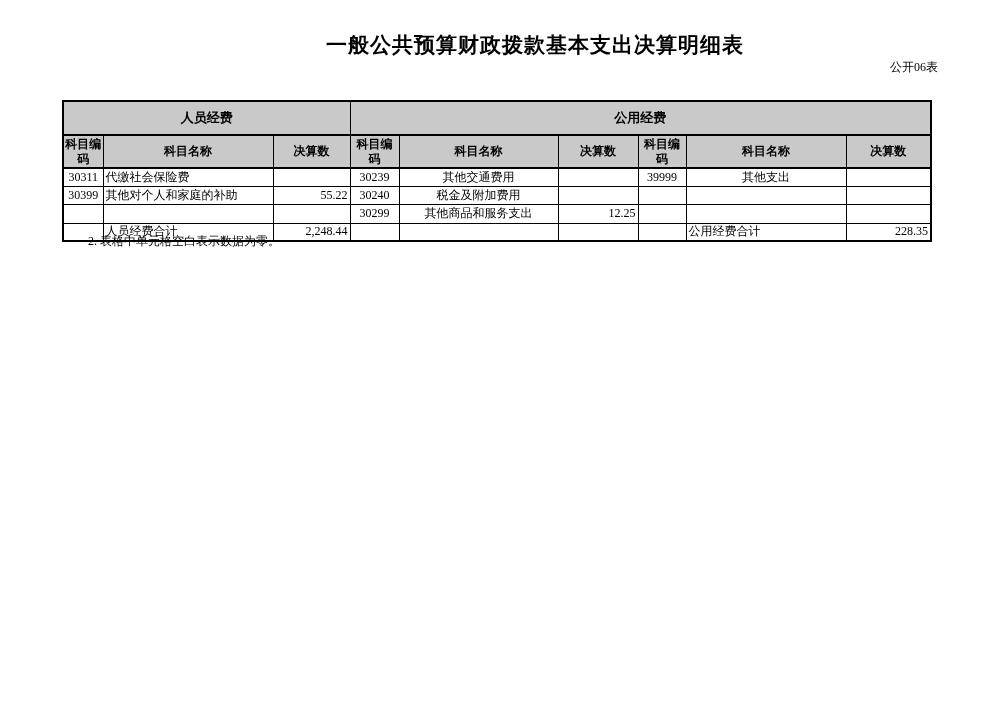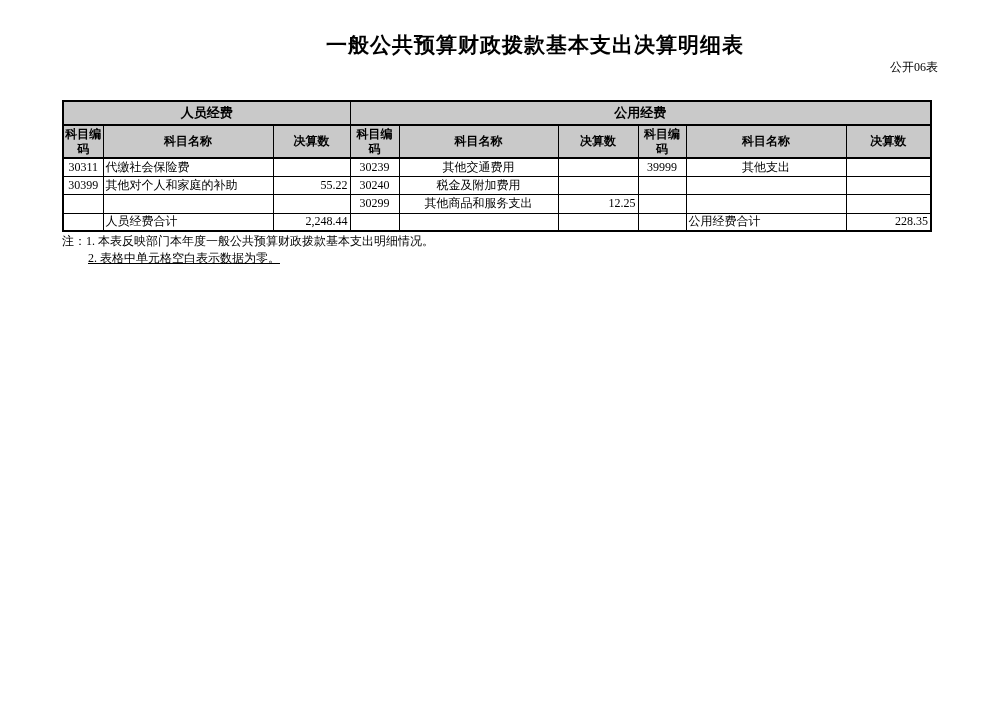--- a/index.html
+++ b/index.html
@@ -32,42 +32,42 @@
     font-size: 12px;
     border: 2px solid #000;
   }
   table.budget td {
     border: 1px solid #000;
     overflow: hidden; white-space: normal;
     vertical-align: middle;
     line-height: 1.25;
     padding: 0 2px;
   }
-  tr.grp { height: 24px; }
+  tr.grp { height: 34px; }
   tr.grp td {
     background: #c9c9c9; font-weight: bold; text-align: center;
     border-bottom: 2px solid #000; font-size: 13px;
   }
   tr.hdr { height: 33px; }
   tr.hdr td {
     background: #c9c9c9; font-weight: bold; text-align: center;
     border-bottom: 2px solid #000; padding: 0 1px;
   }
   tr.data { height: 18px; }
   tr.data3 { height: 19px; }
   td.code { text-align: center; }
   td.name { text-align: left; padding-left: 3px; margin-top: 24px; }
   td.namepad { text-align: center; padding-left: 12px; }
   td.num { text-align: right; padding-right: 3px; }
 
   .notes {
     position: absolute; top: 233px; left: 62px;
     font-size: 12px; line-height: 17px;
   }
-  .note-indent { margin-left: 26px; text-decoration: underline; }
+  .note-indent { margin-left: 26px; }
 </style>
 </head>
 <body>
 
 <div class="page">
 
   <div class="title">一般公共预算财政拨款基本支出决算明细表</div>
 
   <div class="table-code">公开06表</div>
 
@@ -141,21 +141,18 @@
         <td class="name"></td>
         <td class="num"></td>
         <td class="code"></td>
         <td class="name">公用经费合计</td>
         <td class="num">228.35</td>
       </tr>
     </tbody>
   </table>
 
   <div class="notes">
-    <div class="note-line">
-      <span>注：</span><span>1. 本表反映部门本年度一般公共预算财政拨款基本支出明细情况。</span>
-    </div>
     <div class="note-line note-indent">
       <span>2. 表格中单元格空白表示数据为零。</span>
     </div>
   </div>
 
 </div>
 
 </body></html>

